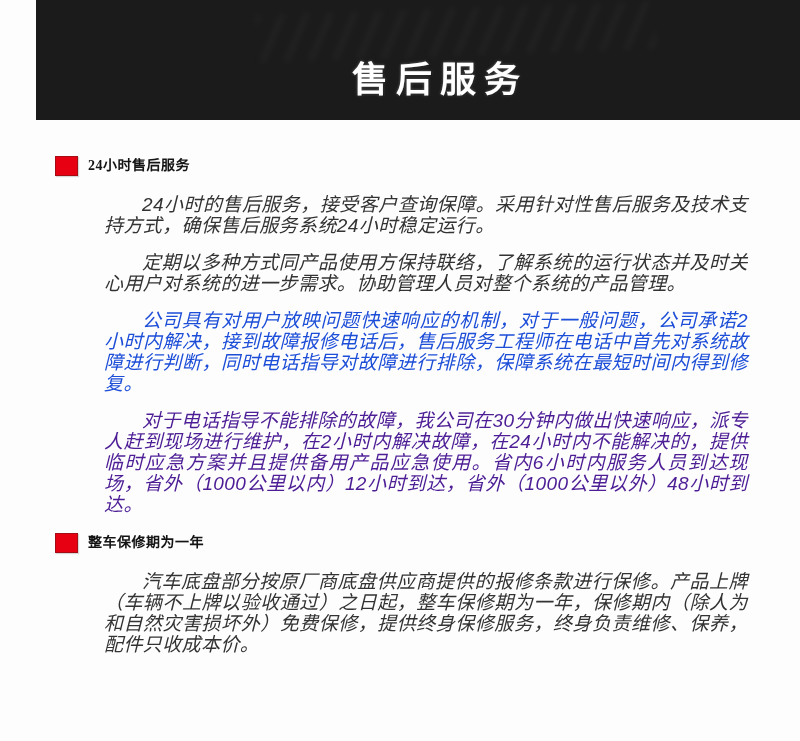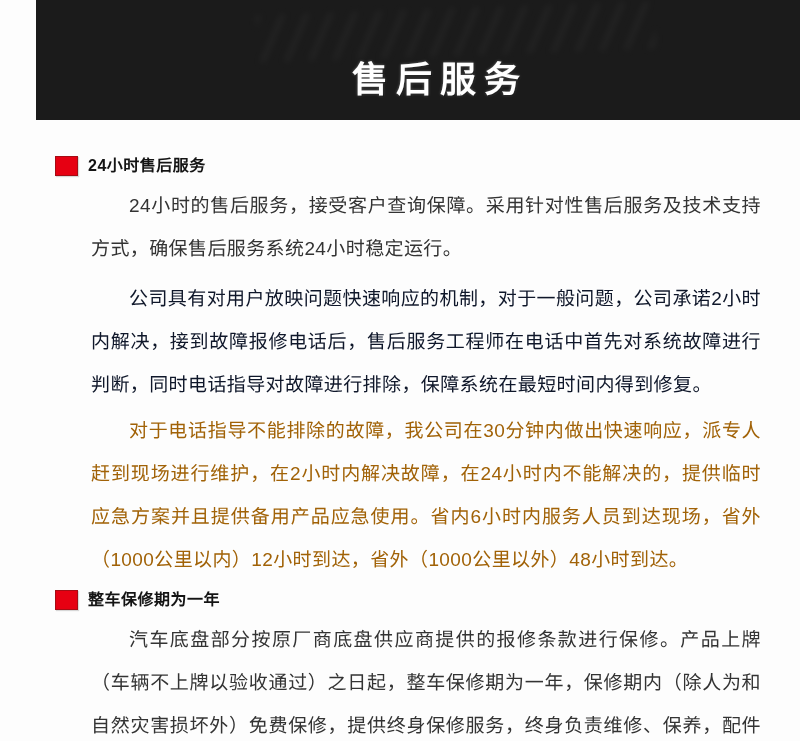--- a/index.html
+++ b/index.html
@@ -76,35 +76,37 @@
     left: -33px;
     top: 2px;
     width: 21px;
     height: 18px;
     background: #e60012;
     border: 1px solid #a50c14;
     box-shadow: 1px 1px 1px rgba(0,0,0,0.15);
   }
   .sec-title {
     margin: 0;
-    font-size: 16px;
+    font-size: 14px;
     line-height: 24px;
     font-weight: bold;
     color: #141414;
     letter-spacing: 0.5px;
+    font-family: Liberation Serif, serif;
   }
   .para {
-    margin: 3px;
+    margin: 16px;
     font-size: 19px;
-    line-height: 43px;
+    line-height: 21px;
     text-indent: 2em;
     text-align: justify;
     letter-spacing: 0.4px;
     color: #333333;
     word-break: break-all;
+    font-style: italic;
   }
 </style>
 </head>
 <body>
 
 <div class="page">
 
   <header class="hero" style="background: rgb(27, 27, 27);">
     <div class="hero-watermark"></div>
     <h1 class="hero-title">售后服务</h1>
@@ -114,25 +116,26 @@
 
     <section class="sec">
       <div class="sec-head">
         <span class="bullet" style="background: rgb(230, 0, 18);"></span>
         <h2 class="sec-title">24小时售后服务</h2>
       </div>
       <p class="para" style="color: rgb(51, 51, 51);">24小时的售后服务，接受客户查询保障。采用针对性售后服务及技术支持方式，确保售后服务系统24小时稳定运行。</p>
     </section>
 
     <section class="sec">
+      <p class="para" style="color: rgb(51, 51, 51);">定期以多种方式同产品使用方保持联络，了解系统的运行状态并及时关心用户对系统的进一步需求。协助管理人员对整个系统的产品管理。</p>
     </section>
 
     <section class="sec">
-      <p class="para" style="color: #0f172a;">公司具有对用户放映问题快速响应的机制，对于一般问题，公司承诺2小时内解决，接到故障报修电话后，售后服务工程师在电话中首先对系统故障进行判断，同时电话指导对故障进行排除，保障系统在最短时间内得到修复。</p>
-      <p class="para" style="color: #a16207;">对于电话指导不能排除的故障，我公司在30分钟内做出快速响应，派专人赶到现场进行维护，在2小时内解决故障，在24小时内不能解决的，提供临时应急方案并且提供备用产品应急使用。省内6小时内服务人员到达现场，省外（1000公里以内）12小时到达，省外（1000公里以外）48小时到达。</p>
+      <p class="para" style="color: #1d4ed8;">公司具有对用户放映问题快速响应的机制，对于一般问题，公司承诺2小时内解决，接到故障报修电话后，售后服务工程师在电话中首先对系统故障进行判断，同时电话指导对故障进行排除，保障系统在最短时间内得到修复。</p>
+      <p class="para" style="color: #4c1d95;">对于电话指导不能排除的故障，我公司在30分钟内做出快速响应，派专人赶到现场进行维护，在2小时内解决故障，在24小时内不能解决的，提供临时应急方案并且提供备用产品应急使用。省内6小时内服务人员到达现场，省外（1000公里以内）12小时到达，省外（1000公里以外）48小时到达。</p>
     </section>
 
     <section class="sec">
       <div class="sec-head">
         <span class="bullet" style="background: rgb(230, 0, 18);"></span>
         <h2 class="sec-title">整车保修期为一年</h2>
       </div>
       <p class="para" style="color: rgb(51, 51, 51);">汽车底盘部分按原厂商底盘供应商提供的报修条款进行保修。产品上牌（车辆不上牌以验收通过）之日起，整车保修期为一年，保修期内（除人为和自然灾害损坏外）免费保修，提供终身保修服务，终身负责维修、保养，配件只收成本价。</p>
     </section>
 

